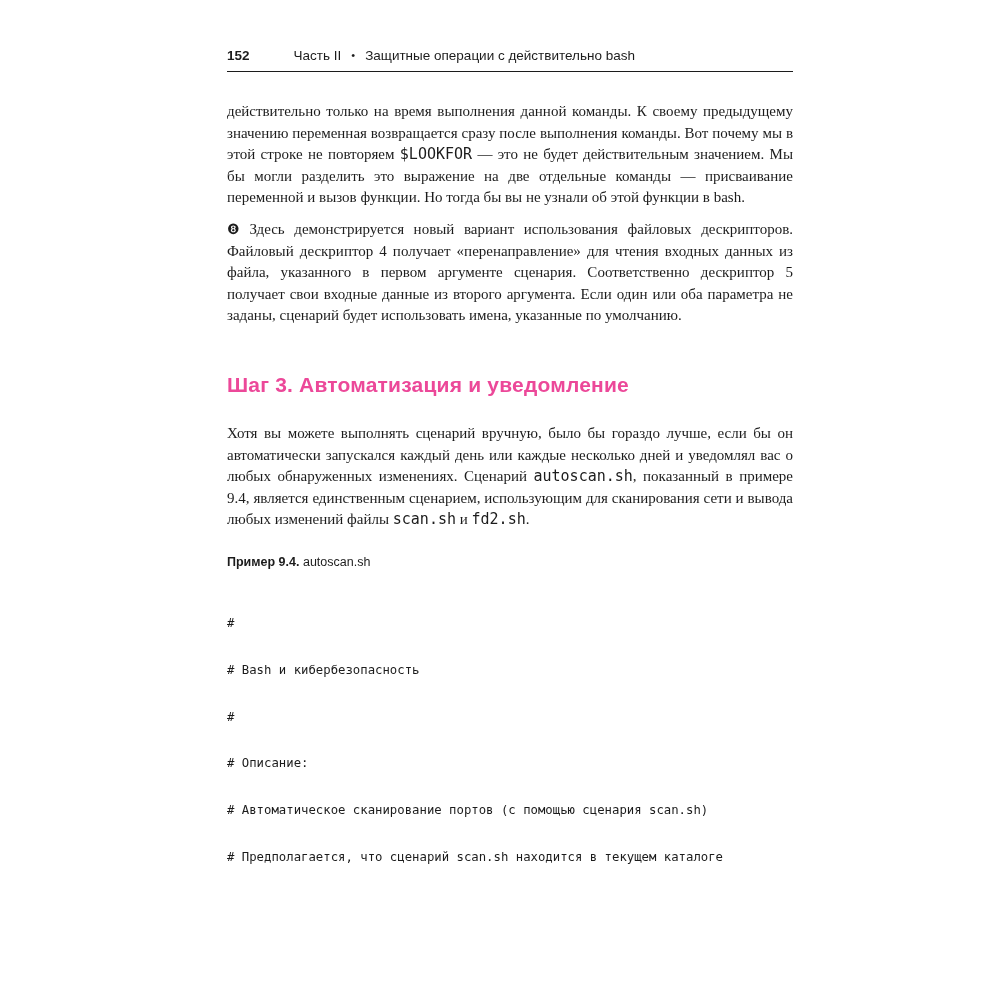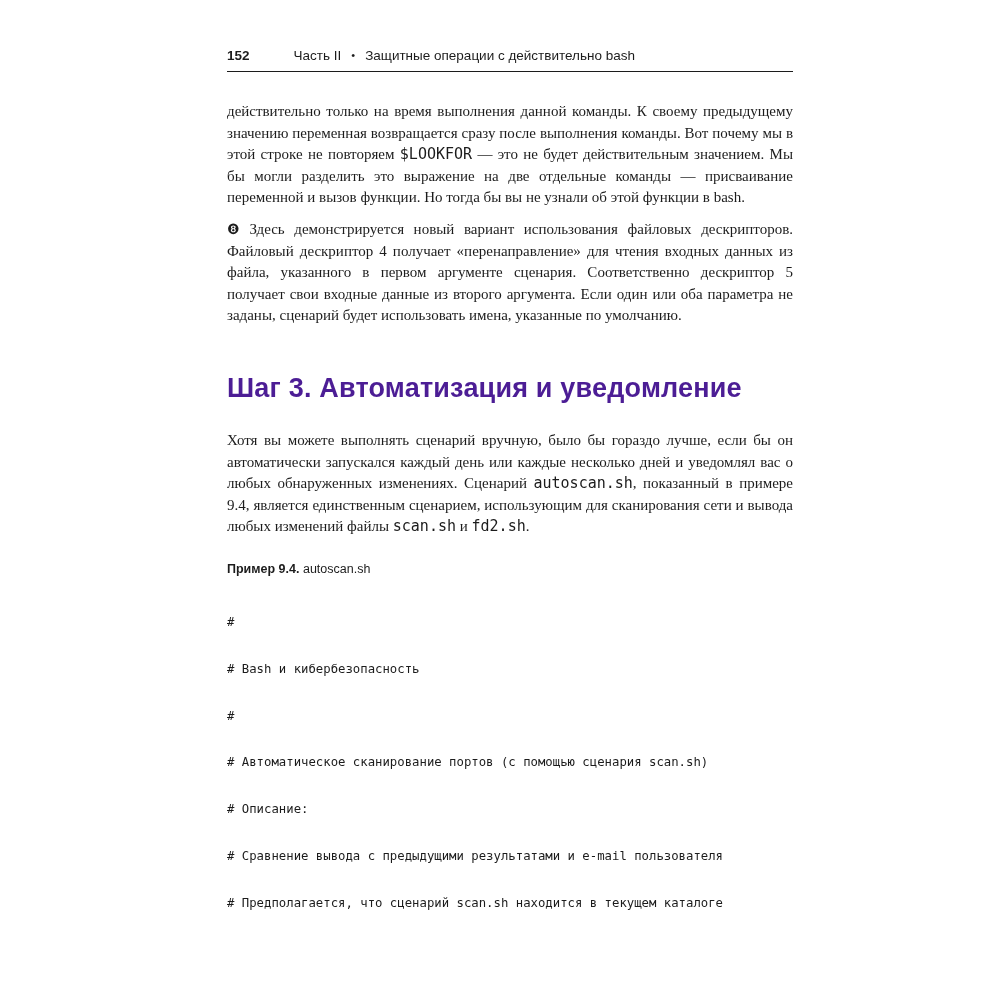--- a/index.html
+++ b/index.html
@@ -37,33 +37,33 @@
   .callout {
     font-family: "DejaVu Sans", sans-serif;
     font-size: 14px;
     margin-right: 4px;
   }
 
   
   h1.section-heading {
     font-family: "Liberation Sans", sans-serif;
     font-weight: bold;
-    font-size: 27px;
+    font-size: 21px;
     letter-spacing: 0.2px;
-    color: #4c1d95;
+    color: #ec4899;
     margin-top: 46px;
     margin-bottom: 26px;
   }
 
   
   .example-caption {
     font-family: "Liberation Sans", sans-serif;
     font-size: 12.5px;
     margin-top: 24px;
-    margin-bottom: 8px;
+    margin-bottom: 16px;
   }
   .example-caption .caption-label { font-weight: bold; }
   .example-caption .caption-file { font-weight: normal; }
 
   
   .code-block {
     font-family: "DejaVu Sans Mono", monospace;
     font-size: 12.3px;
     line-height: 15.6px;
     white-space: pre;
@@ -98,23 +98,22 @@
     <h1 class="section-heading">Шаг 3. Автоматизация и уведомление</h1>
 
     <p class="body"><span>Хотя вы можете выполнять сценарий вручную, было бы гораздо лучше, если бы он автоматически запускался каждый день или каждые несколько дней и уведомлял вас о любых обнаруженных изменениях. Сценарий </span><code>autoscan.sh</code><span>, показанный в примере 9.4, является единственным сценарием, использующим для сканирования сети и вывода любых изменений файлы </span><code>scan.sh</code><span> и </span><code>fd2.sh</code><span>.</span></p>
 
     <p class="example-caption"><span class="caption-label">Пример 9.4.</span> <span class="caption-file">autoscan.sh</span></p>
 
     <div class="code-block">
       <div class="code-line"><span>#</span><span class="code-marker"></span></div>
       <div class="code-line"><span># Bash и кибербезопасность</span><span class="code-marker"></span></div>
       <div class="code-line"><span>#</span><span class="code-marker"></span></div>
+      <div class="code-line"><span># Описание:</span><span class="code-marker"></span></div>
       <div class="code-line"><span># Автоматическое сканирование портов (с помощью сценария scan.sh)</span><span class="code-marker"></span></div>
-      <div class="code-line"><span># Описание:</span><span class="code-marker"></span></div>
-      <div class="code-line"><span># Сравнение вывода с предыдущими результатами и e-mail пользователя</span><span class="code-marker"></span></div>
       <div class="code-line"><span># Предполагается, что сценарий scan.sh находится в текущем каталоге</span><span class="code-marker"></span></div>
       
       
       
       
       
       
       
       
       

